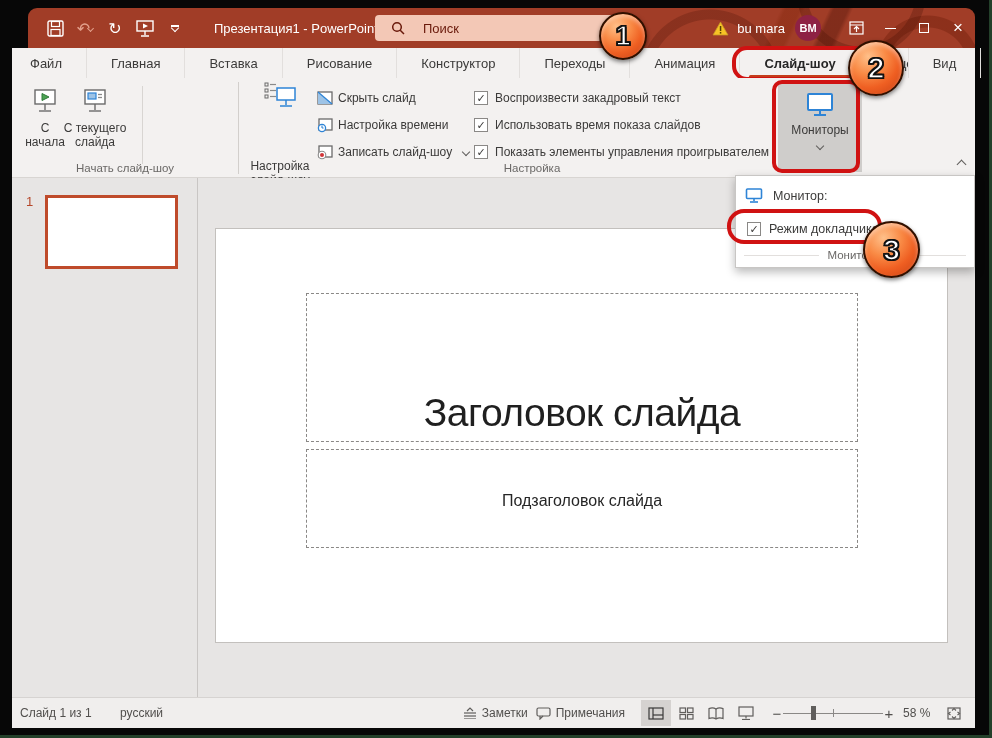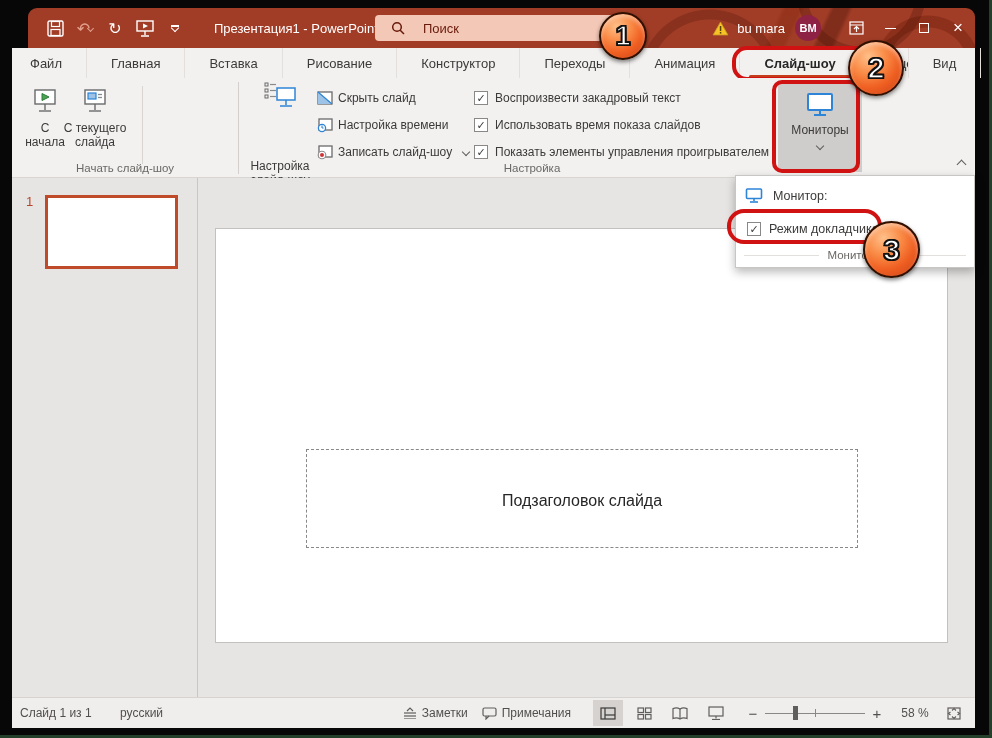--- a/index.html
+++ b/index.html
@@ -85,21 +85,21 @@
   .ph { position:absolute; border:1px dashed #8A8886;align-items:center; }
   .ph-title { left:90px; top:64px; width:552px; height:149px; display:flex; align-items:flex-end; justify-content:center;
     padding-bottom:6px; font-size:39px; color:#1f1f1f; letter-spacing:-0.5px; }
   .ph-sub { left:90px; top:220px; width:552px; height:99px; display:flex; justify-content:center;
     padding-top:4px; font-size:16px; color:#262626; }
 
   
   .statusbar { position:absolute; left:0; top:689px; right:0; height:31px; background:#F0EEED;
     border-top:1px solid #D6D3D1; font-size:12px; color:#514F4D; }
   .sb-item { position:absolute; top:0; height:30px; display:flex; align-items:center; gap:5px; }
-  .sb-right { position:absolute; right:6px; top:0; height:30px; display:flex; align-items:center; gap:6px; }
+  .sb-right { position:absolute; right:6px; top:0; height:30px; display:flex; align-items:center; gap:0; }
   .viewbtn { width:30px; height:26px; display:flex; align-items:center; justify-content:center; }
   .viewbtn.active { background:#D5D2D0; }
   .ztrack { position:relative; width:100px; height:14px; }
   .ztrack .line { position:absolute; left:0; right:0; top:7px; height:1px; background:#8A8886; }
   .ztrack .tick { position:absolute; left:50px; top:3px; width:1px; height:8px; background:#8A8886; }
   .ztrack .thumbz { position:absolute; left:28px; top:0; width:5px; height:14px; background:#605E5C; }
   .zoomsign { font-size:15px; color:#514F4D; width:12px; text-align:center; }
 
   
   .panel { position:absolute; left:723px; top:167px; width:240px; height:93px; background:#fff;
@@ -363,20 +363,23 @@
       <span class="chev up" style="width:7px;height:7px;"></span>
     </div>
   </div>
 
   <div class="workspace">
     <div class="thumb-divider"></div>
     <div class="thumb-num">1</div>
     <div class="thumb"></div>
 
     <div class="slide">
+      <div class="ph ph-title">
+        <span>Заголовок слайда</span>
+      </div>
       <div class="ph ph-sub">
         <span>Подзаголовок слайда</span>
       </div>
     </div>
   </div>
 
   <div class="statusbar">
     <div class="sb-item" style="left:8px;">Слайд 1 из 1</div>
     <div class="sb-item" style="left:108px;">русский</div>
 
@@ -427,21 +430,21 @@
         </svg>
       </div>
 
       <span class="zoomsign" style="margin-left:10px;">−</span>
       <div class="ztrack">
         <div class="line"></div>
         <div class="tick"></div>
         <div class="thumbz"></div>
       </div>
       <span class="zoomsign">+</span>
-      <span style="margin-left:8px; width:36px; text-align:center;">58 %</span>
+      <span style="margin-left:8px; width:36px; text-align:left;">58 %</span>
       <div class="viewbtn">
         <svg width="16" height="13" viewBox="0 0 16 13">
           <rect x="2" y="1" width="12" height="11" fill="none" stroke="#605E5C" stroke-width="1.2"></rect>
           <polyline points="6,3.5 8,1.5 10,3.5" fill="none" stroke="#605E5C" stroke-width="1.1"></polyline>
           <polyline points="6,9.5 8,11.5 10,9.5" fill="none" stroke="#605E5C" stroke-width="1.1"></polyline>
           <polyline points="4.5,5 2.5,6.5 4.5,8" fill="none" stroke="#605E5C" stroke-width="1.1"></polyline>
           <polyline points="11.5,5 13.5,6.5 11.5,8" fill="none" stroke="#605E5C" stroke-width="1.1"></polyline>
         </svg>
       </div>
     </div>

